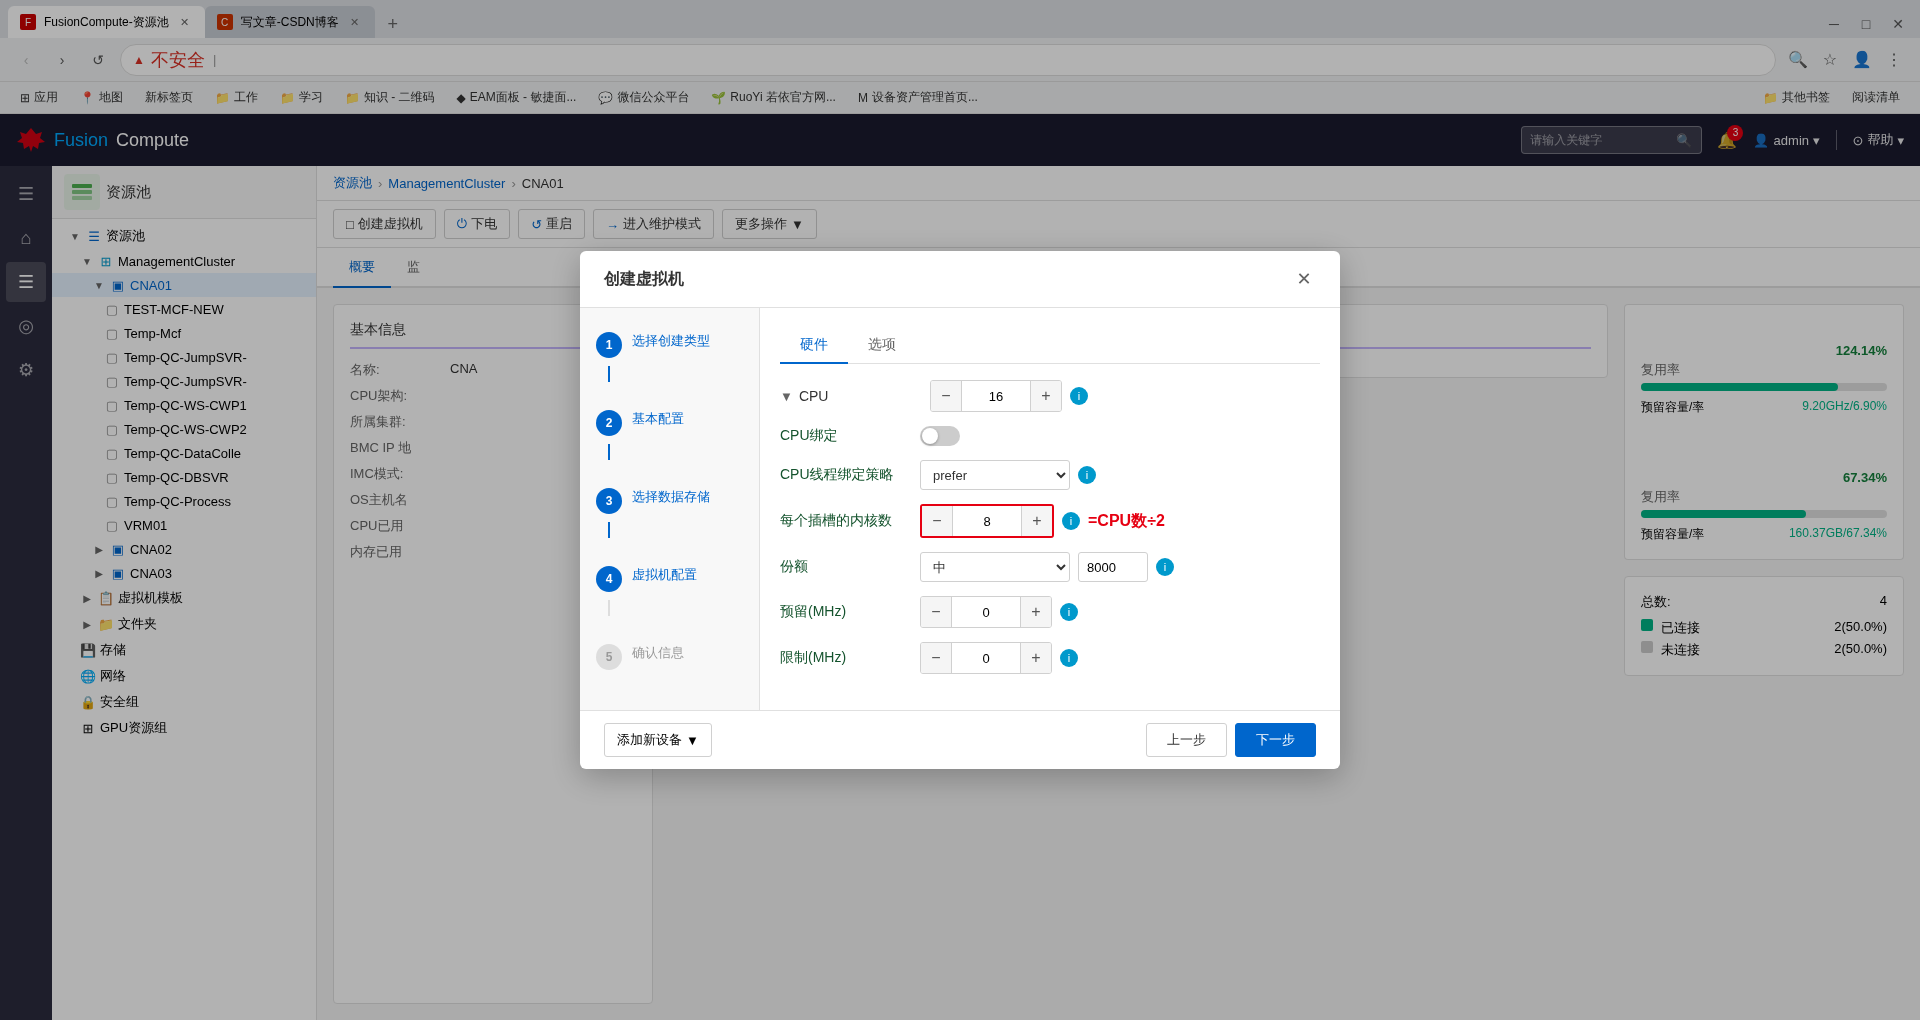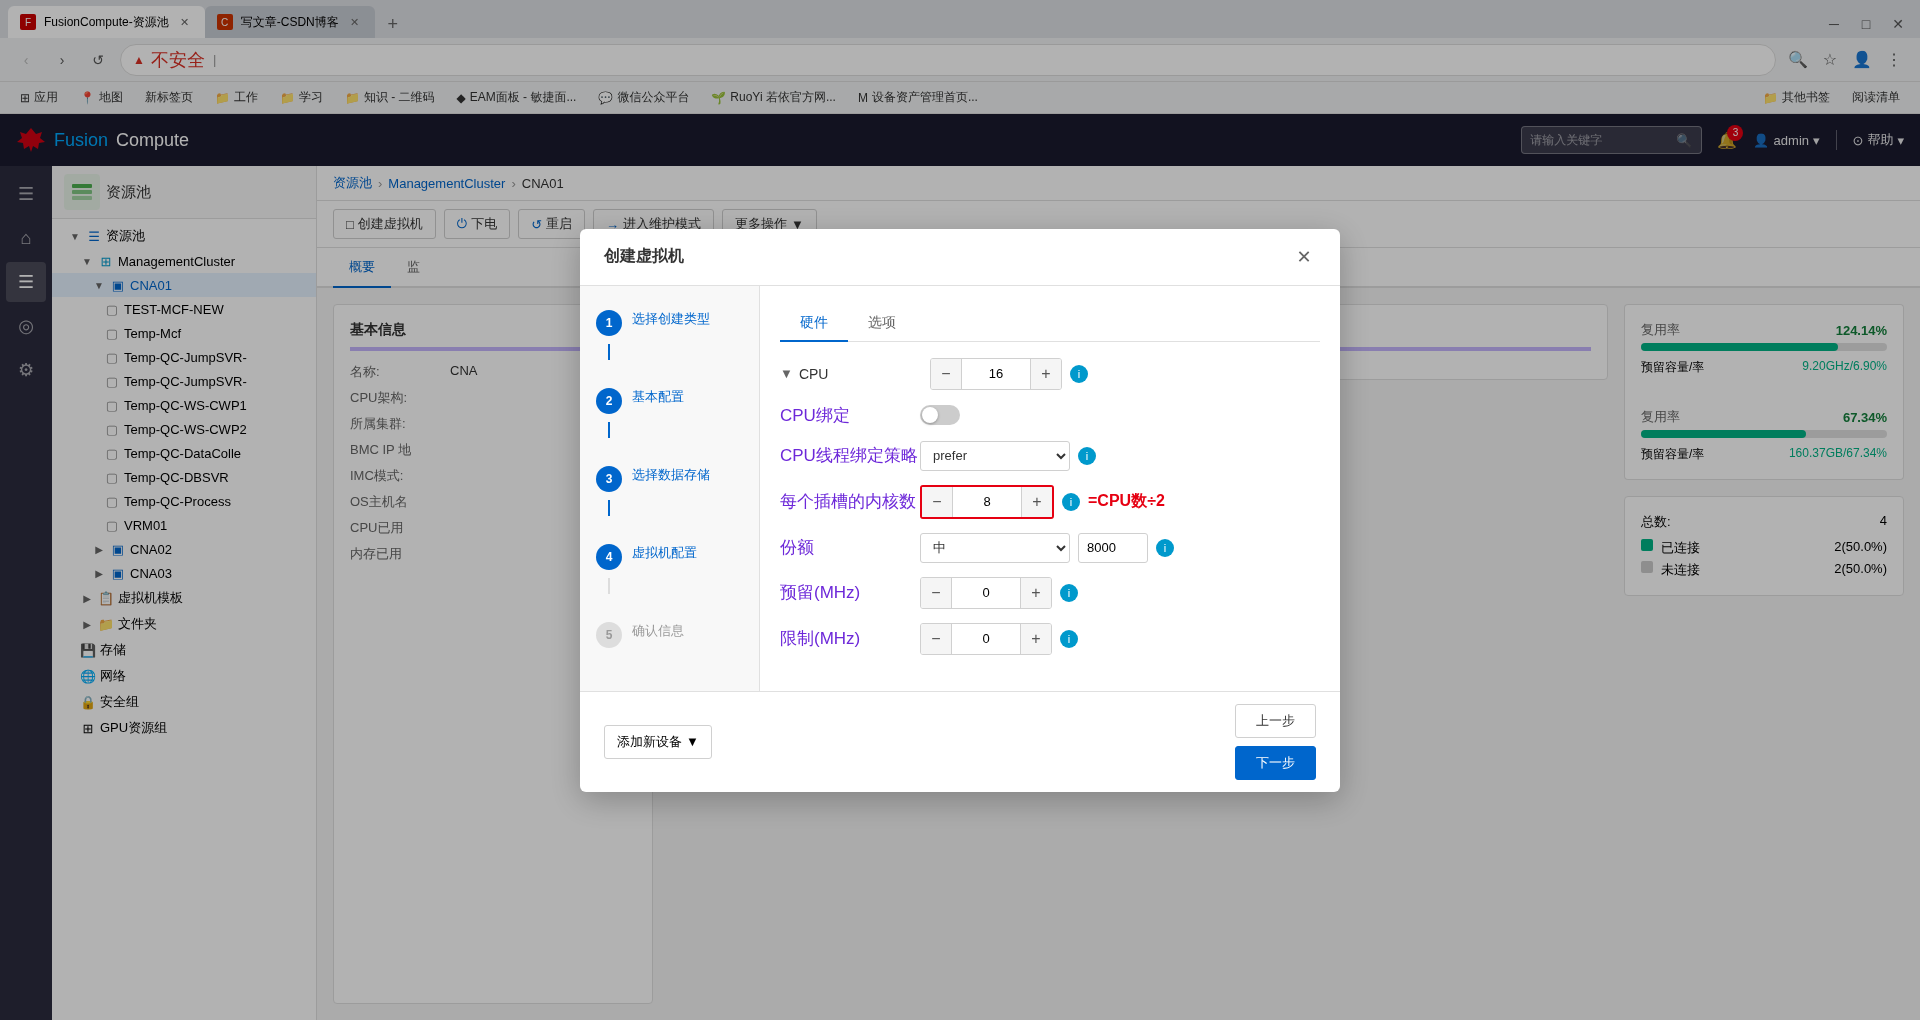--- a/index.html
+++ b/index.html
@@ -86,28 +86,28 @@
     .action-btn { display: flex; align-items: center; gap: 4px; padding: 5px 12px; border: 1px solid #d0d0d0; border-radius: 3px; background: white; cursor: pointer; font-size: 13px; color: #333; white-space: nowrap; }
 
     
     .content-tabs { background: white; padding: 0 16px; border-bottom: 2px solid #e0e0e0; display: flex; gap: 0; }
     .content-tab { padding: 10px 16px; font-size: 13px; cursor: pointer; color: #666; border-bottom: 2px solid transparent; margin-bottom: -2px; }
     .content-tab.active { color: #0066cc; border-bottom-color: #0066cc; font-weight: 500; }
 
     
     .content-body { flex: 1; display: flex; overflow: hidden; padding: 16px; gap: 16px; }
     .content-panel { background: white; border: 1px solid #e0e0e0; border-radius: 4px; padding: 16px; }
-    .panel-title { font-size: 14px; font-weight: 700; color: #333; margin-bottom: 12px; border-bottom: 4px solid #c4b5fd; padding-bottom: 8px; }
+    .panel-title { font-size: 14px; font-weight: 400; color: #333; margin-bottom: 12px; border-bottom: 2px solid #c4b5fd; padding-bottom: 8px; }
 
     
     .info-table { width: 100%; font-size: 13px; }
     .info-row { display: flex; margin-bottom: 8px; }
     .info-label { color: #666; width: 100px; flex-shrink: 0; }
     .info-value { color: #333; flex: 1; }
-    .stat-label { color: #666; }
+    .stat-label { color: #666; margin-top: 40px; }
     .stat-value-green { color: #15803d; font-weight: 600; }
     .stat-bar-bg { background: #e0e0e0; height: 8px; border-radius: 4px; margin-bottom: 8px; }
     .stat-bar-fill { background: #00b386; height: 8px; border-radius: 4px; }
 
     
     .modal-overlay { position: fixed; top: 0; left: 0; width: 100%; height: 100%; background: rgba(0,0,0,0.3); display: flex; align-items: center; justify-content: center; z-index: 1000; }
     .modal { background: white; border-radius: 6px; width: 760px; max-height: 580px; display: flex; flex-direction: column; box-shadow: 0 8px 32px rgba(0,0,0,0.25); }
     .modal-header { display: flex; align-items: center; justify-content: space-between; padding: 16px 24px; border-bottom: 1px solid #e0e0e0; }
     .modal-title { font-size: 16px; font-weight: 600; color: #333; }
     .modal-close { width: 24px; height: 24px; display: flex; align-items: center; justify-content: center; cursor: pointer; color: #666; font-size: 18px; border-radius: 50%; }
@@ -129,21 +129,21 @@
     .modal-content-area { flex: 1; padding: 20px; overflow-y: auto; }
 
     
     .modal-tabs { display: flex; border-bottom: 1px solid #e0e0e0; margin-bottom: 16px; }
     .modal-tab { padding: 8px 20px; font-size: 14px; cursor: pointer; color: #666; border-bottom: 2px solid transparent; margin-bottom: -1px; }
     .modal-tab.active { color: #0066cc; border-bottom-color: #0066cc; }
 
     
     .form-section { margin-bottom: 16px; }
     .form-row { display: flex; align-items: center; margin-bottom: 14px; }
-    .form-label { width: 140px; font-size: 17px; color: #6d28d9; flex-shrink: 0; }
+    .form-label { width: 140px; font-size: 14px; color: #14532d; flex-shrink: 0; }
     .form-control { flex: 1; display: flex; align-items: center; gap: 8px; }
 
     
     .number-input { display: flex; align-items: center; border: 1px solid #d0d0d0; border-radius: 3px; overflow: hidden; }
     .number-input.highlighted { border: 2px solid #e60012; }
     .num-btn { width: 30px; height: 30px; display: flex; align-items: center; justify-content: center; background: #f5f5f5; cursor: pointer; font-size: 16px; color: #555; border: none; }
     .num-value { width: 70px; height: 30px; text-align: center; border: none; outline: none; font-size: 13px; border-left: 1px solid #d0d0d0; border-right: 1px solid #d0d0d0; }
 
     
     .toggle { width: 40px; height: 20px; border-radius: 10px; background: #ccc; position: relative; cursor: pointer; }
@@ -709,19 +709,19 @@
           </div>
         </div>
       </div>
     </div>
 
     <div class="modal-footer">
       <div class="add-device-btn">
         <span>添加新设备</span>
         <span>▼</span>
       </div>
-      <div style="display:flex; gap:8px;flex-direction:column;">
+      <div style="display:flex; gap:8px;">
         <button class="footer-btn secondary">上一步</button>
         <button class="footer-btn primary">下一步</button>
       </div>
     </div>
   </div>
 </div>
 
 </body></html>

